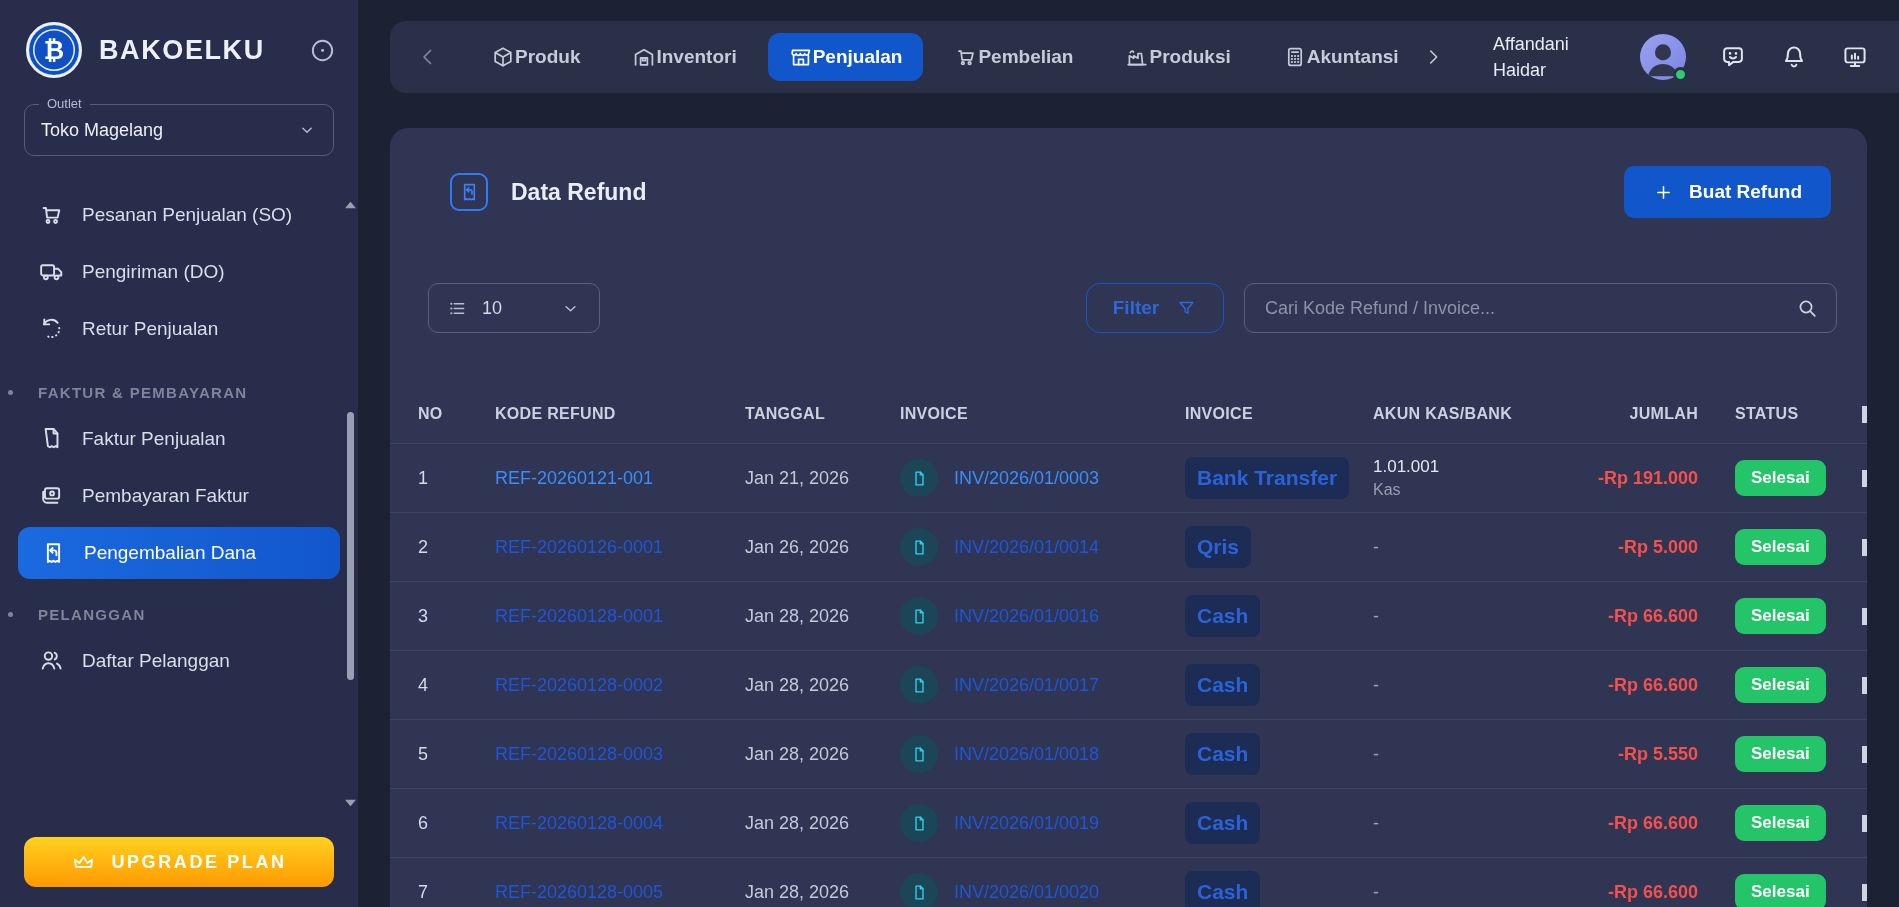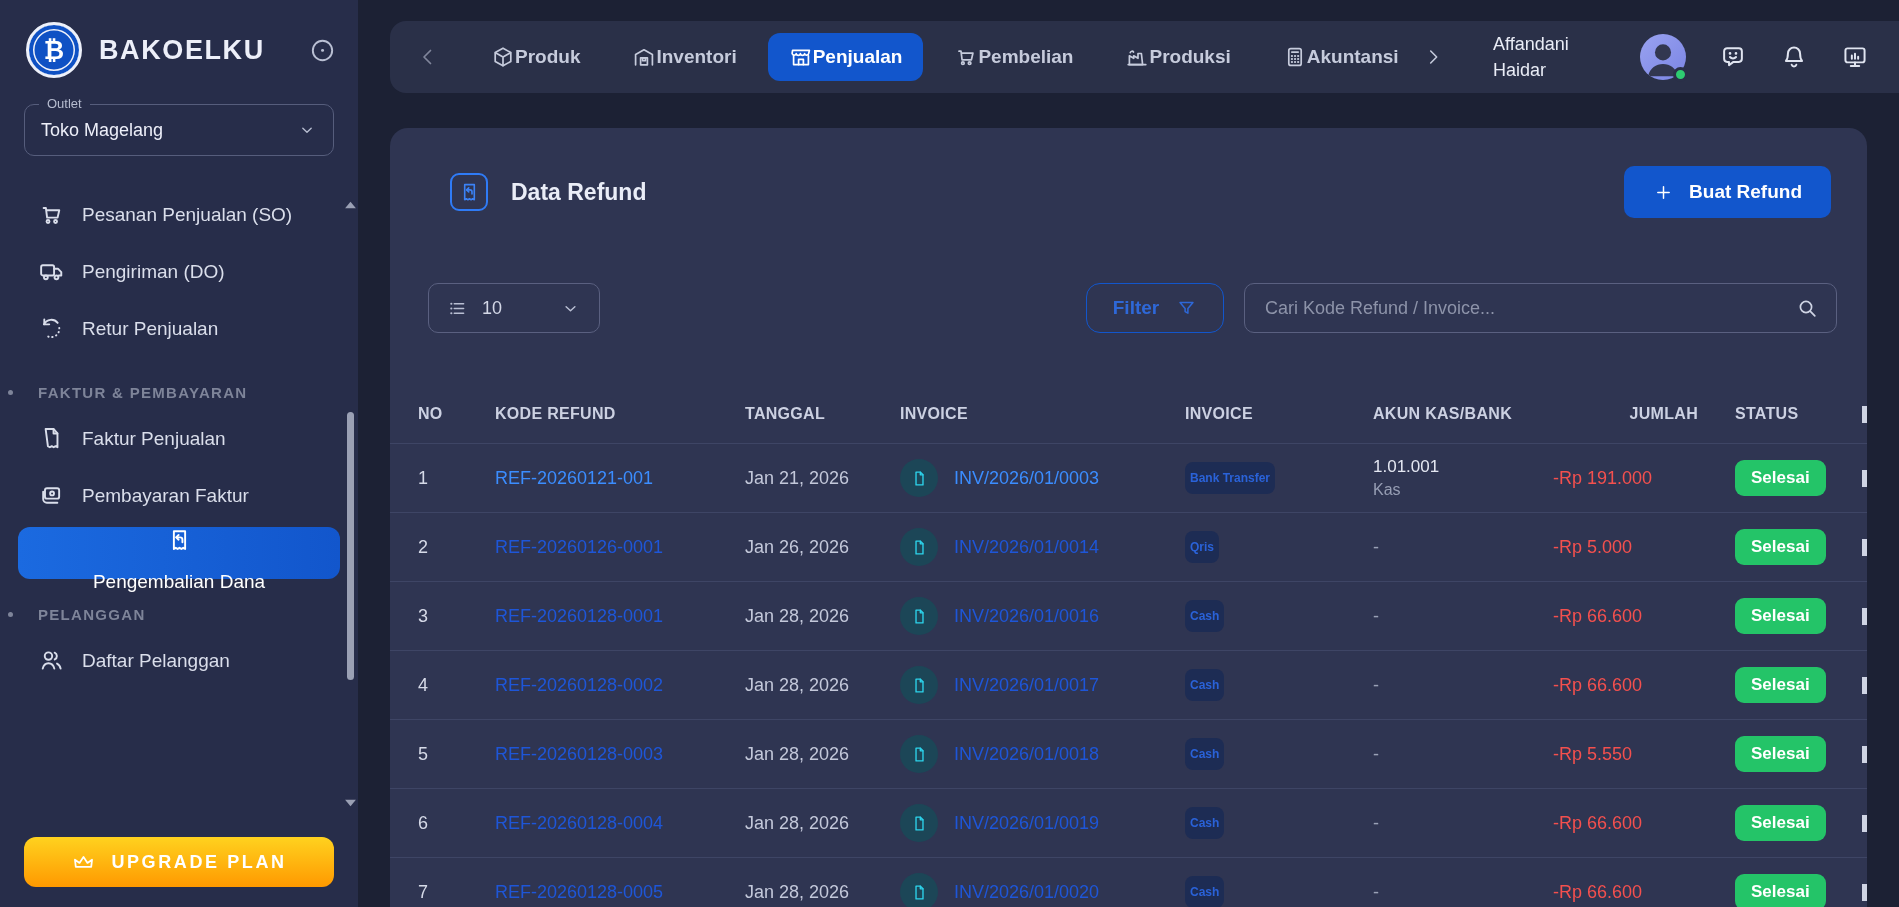--- a/index.html
+++ b/index.html
@@ -25,21 +25,21 @@
   .help-btn{margin-left:auto;width:27px;height:27px;color:#b9bfd3;cursor:pointer;background:none;border:none;}
   .outlet-box{position:relative;margin:26px 24px 0;border:1px solid #565d7c;border-radius:10px;height:52px;display:flex;align-items:center;padding:0 16px;cursor:pointer;}
   .outlet-label{position:absolute;top:-9px;left:14px;background:#272d4a;padding:0 8px;font-size:13px;color:#b6bccf;}
   .outlet-value{font-size:18px;color:#edeff9;}
   .outlet-box .chev{margin-left:auto;width:20px;height:20px;color:#b6bccf;}
 
   .menu{margin-top:30px;}
   .menu-item{display:flex;align-items:center;gap:17px;height:57px;padding:0 20px 0 38px;font-size:19px;color:#dadeeb;cursor:pointer;}
   .menu-item .mi-icon{width:27px;height:27px;flex:none;}
   .menu-item.active{margin:3px 18px;height:52px;padding:0 22px;border-radius:12px;
-    background:linear-gradient(90deg,#1b6ae0,var(--accent-blue,#0d4dc0));color:#fff;flex-direction:column;}
+    background:linear-gradient(90deg,#1b6ae0,var(--accent-blue,#0d4dc0));color:#fff;}
   .menu-item.disabled{opacity:.45;}
   .section-header{position:relative;margin:27px 0 9px;padding-left:38px;font-size:15px;font-weight:700;letter-spacing:1.3px;color:#7e8499;}
   .section-header::before{content:"";position:absolute;left:8px;top:6px;width:5px;height:5px;border-radius:50%;background:#7e8499;}
 
   .upgrade-btn{position:absolute;left:24px;right:24px;bottom:20px;height:50px;border:none;border-radius:12px;
     background:linear-gradient(180deg,var(--upgrade-gradient-start,#ffd21f),var(--upgrade-gradient-end,#ff9900));
     color:#fff;font-weight:800;font-size:18px;letter-spacing:2.6px;
     display:flex;align-items:center;justify-content:center;gap:15px;cursor:pointer;font-family:inherit;}
   .upgrade-btn svg{width:25px;height:25px;}
 
@@ -94,25 +94,25 @@
   .t-head .hr-jumlah{text-align:right;}
   .t-head .hr-status{padding-left:37px;}
   .t-row{height:69px;border-top:1px solid #3e4565;font-size:18px;}
   .c-no{color:#d6dae8;}
   .c-link{color:var(--link-dark,#1e56d8);font-weight:500;cursor:pointer;text-decoration:none;}
   .t-row.bright .c-link{color:var(--link-bright,#3b8dff);}
   .c-date{color:#c3c8da;}
   .c-invoice{display:flex;align-items:center;gap:16px;}
   .inv-badge{width:38px;height:38px;flex:none;border-radius:50%;background:#1c4657;color:var(--teal-icon,#2dd4ec);display:flex;align-items:center;justify-content:center;}
   .inv-badge svg{width:19px;height:19px;}
-  .metode-badge{display:inline-block;padding:9px 5px;border-radius:8px;background:#1d2c54;color:#2a62d8;font-weight:600;font-size:12px;}
+  .metode-badge{display:inline-block;padding:9px 12px;border-radius:8px;background:#1d2c54;color:#2a62d8;font-weight:600;font-size:21px;}
   .c-akun .l1{font-size:17px;color:#e4e7f2;}
   .c-akun .l2{font-size:16px;color:#979eb4;margin-top:4px;}
   .c-akun .dash{color:#9aa1b6;}
-  .c-jumlah{color:var(--negative-red,#f4504e);font-weight:400;}
+  .c-jumlah{text-align:right;color:var(--negative-red,#f4504e);font-weight:700;}
   .c-status{padding-left:37px;}
   .status-badge{display:inline-block;padding:8px 16px;border-radius:9px;background:var(--success-green,#24c468);color:#fff;font-weight:700;font-size:17px;}
   .clip-frag{justify-self:end;width:5px;height:17px;background:#cfd4e4;}
 </style>
 </head>
 <body>
 
 <aside class="sidebar">
   <div class="logo-row">
     <div class="logo-badge">₿</div>

